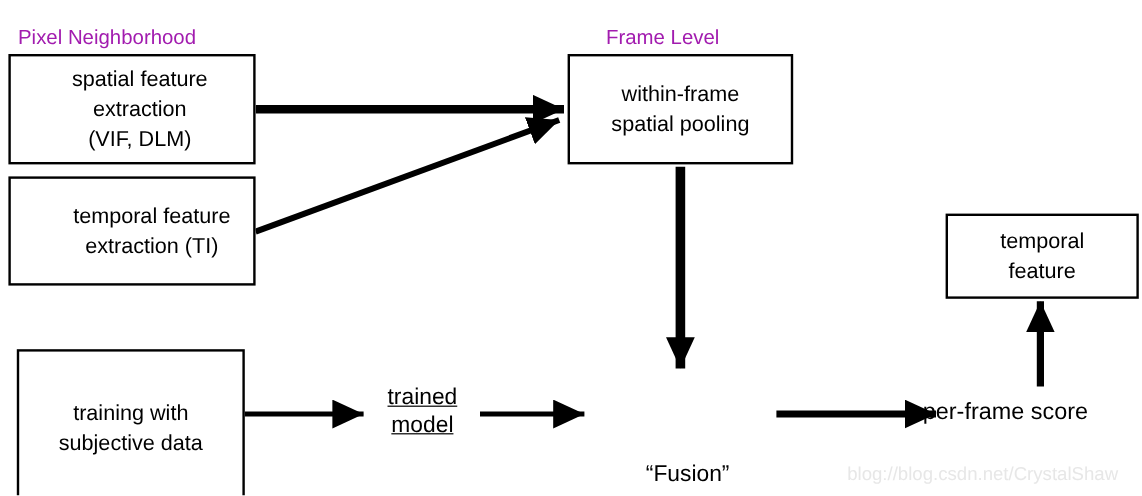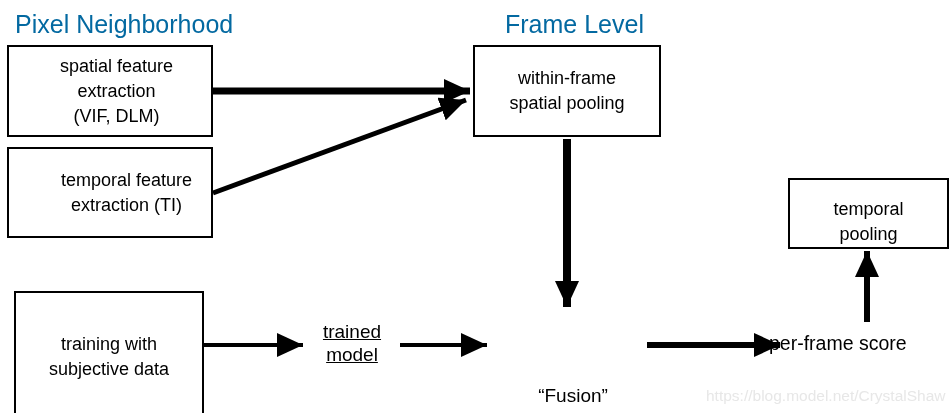--- a/index.html
+++ b/index.html
@@ -32,36 +32,37 @@
     flex-direction: column;
     align-items: center;
     justify-content: center;
     text-align: center;
     color: #000000;
     font-size: 18px;
     line-height: 25px;
   }
   .section-title {
     position: absolute;
-    color: #0369a1;
-    font-size: 25px;
+    color: #a21caf;
+    font-size: 17px;
     white-space: nowrap;
+    margin-top: 12px;
   }
   .free-label {
     position: absolute;
     color: #000000;
     font-size: 19px;
     text-align: center;
     line-height: 23px;
     white-space: nowrap;
   }
   #box-spatial-feature   { left: 7px;   top: 45px;  width: 206px; height: 92px; padding-left: 13px;  }
   #box-temporal-feature  { left: 7px;   top: 147px; width: 206px; height: 91px; padding-left: 33px;  }
   #box-within-frame      { left: 473px; top: 45px;  width: 188px; height: 92px;  }
-  #box-temporal-pooling  { left: 788px; top: 178px; width: 161px; height: 71px; justify-content: flex-end;  }
+  #box-temporal-pooling  { left: 788px; top: 178px; width: 161px; height: 71px;  }
   #box-training          { left: 14px;  top: 291px; width: 190px; height: 132px; }
   #box-svm               { left: 490px; top: 311px; width: 157px; height: 74px;  }
 
   #title-pixel-neighborhood { left: 15px;  top: 10px; }
   #title-frame-level        { left: 505px; top: 10px; }
 
   #label-trained-model   { left: 298px; top: 320px; width: 108px; text-decoration: underline; }
   #label-per-frame-score { left: 769px; top: 332px; font-size: 19.5px; }
   #label-fusion          { left: 518px; top: 384px; width: 110px; }
 
@@ -109,33 +110,33 @@
     <span>extraction (TI)</span>
   </div>
 
   <div class="node" id="box-within-frame">
     <span>within-frame</span>
     <span>spatial pooling</span>
   </div>
 
   <div class="node" id="box-temporal-pooling">
     <span>temporal</span>
-    <span>pooling</span>
+    <span>feature</span>
   </div>
 
   <div class="node" id="box-training">
     <span>training with</span>
     <span>subjective data</span>
   </div>
 
 
   <div class="free-label" id="label-trained-model">
     <div>trained</div>
     <div>model</div>
   </div>
 
   <div class="free-label" id="label-per-frame-score">per-frame score</div>
 
   <div class="free-label" id="label-fusion">“Fusion”</div>
 
-  <div id="watermark">https://blog.model.net/CrystalShaw</div>
+  <div id="watermark">blog://blog.csdn.net/CrystalShaw</div>
 
 </div>
 
 </body></html>

